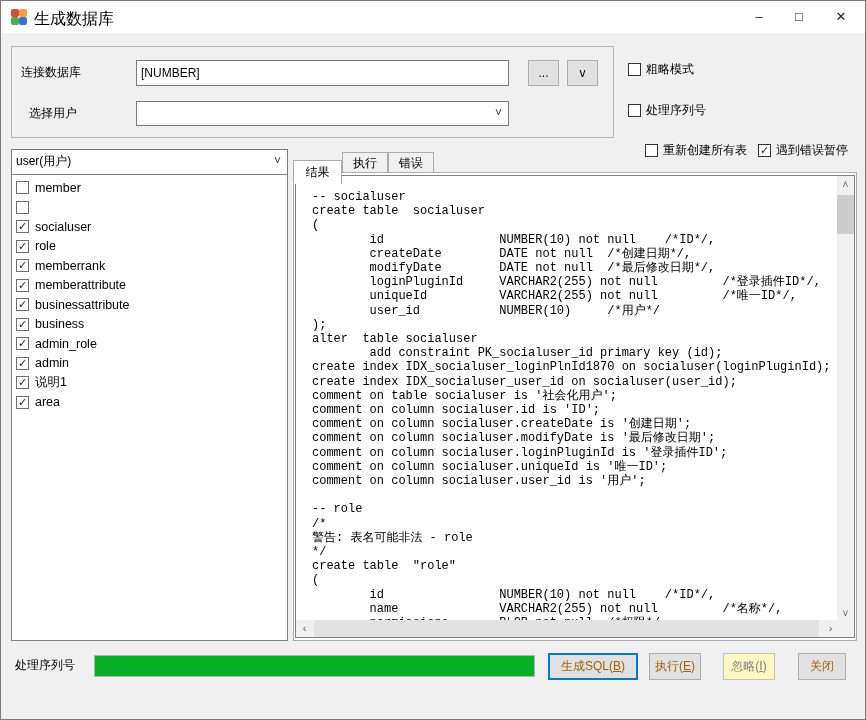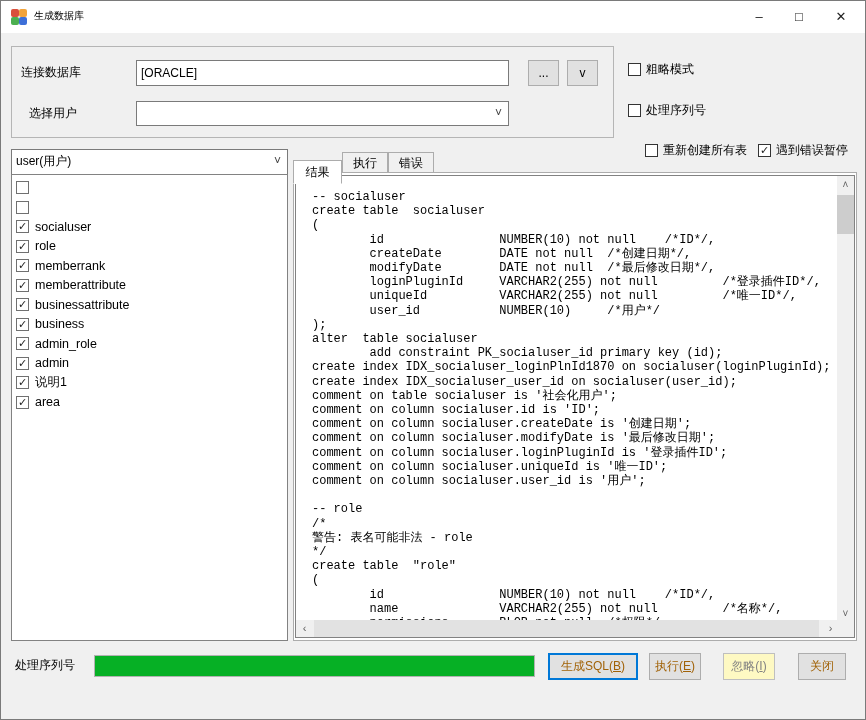--- a/index.html
+++ b/index.html
@@ -7,21 +7,21 @@
   .window{position:relative;width:866px;height:720px;background:#f0f0f0;
     border:1px solid #7a7a7a;overflow:hidden;}
   .titlebar{position:absolute;left:0;top:0;width:100%;height:32px;background:#ffffff;}
   .app-icon{position:absolute;left:10px;top:8px;width:16px;height:16px;display:grid;
     grid-template-columns:8px 8px;grid-template-rows:8px 8px;}
   .app-icon i{display:block;border-radius:2px;}
   .app-icon i:nth-child(1){background:#d94f3c;}
   .app-icon i:nth-child(2){background:#f2a33a;}
   .app-icon i:nth-child(3){background:#4caf50;}
   .app-icon i:nth-child(4){background:#3d6fd8;}
-  .title{position:absolute;left:33px;top:8px;font-size:10px;color:#000;}
+  .title{position:absolute;left:33px;top:8px;font-size:16px;color:#000;}
   .win-btn{position:absolute;top:0;width:40px;height:31px;text-align:center;line-height:31px;
     font-size:13px;color:#222;cursor:default;}
   .win-min{right:86px;} .win-max{right:46px;} .win-close{right:4px;}
 
   .groupbox{position:absolute;left:10px;top:45px;width:603px;height:92px;
     border:1px solid #b5b5b5;background:#f0f0f0;}
   .lbl{position:absolute;font-size:12px;color:#000;white-space:nowrap;}
   .textbox{position:absolute;background:#fff;border:1px solid #7a7a7a;font-size:12px;
     color:#000;padding:0 4px;line-height:24px;white-space:nowrap;overflow:hidden;}
   .btn{position:absolute;background:#e1e1e1;border:1px solid #adadad;font-size:12px;
@@ -86,21 +86,21 @@
         <i></i>
       </span>
     <span class="title">生成数据库</span>
     <div class="win-btn win-min"><span>–</span></div>
     <div class="win-btn win-max"><span>□</span></div>
     <div class="win-btn win-close"><span>✕</span></div>
   </div>
 
   <div class="groupbox"></div>
   <span class="lbl" style="left:20px;top:63px">连接数据库</span>
-  <div class="textbox" style="left:135px;top:59px;width:373px;height:26px">[ORACLE]</div>
+  <div class="textbox" style="left:135px;top:59px;width:373px;height:26px">[NUMBER]</div>
   <div class="btn" style="left:527px;top:59px;width:31px;height:26px">...</div>
   <div class="btn" style="left:566px;top:59px;width:31px;height:26px">v</div>
   <span class="lbl" style="left:28px;top:104px">选择用户</span>
   <div class="combo" style="left:135px;top:100px;width:373px;height:25px">
     <span></span>
     <span class="chev">˅</span>
   </div>
 
   <label class="chk" style="left:627px;top:60px">
     <span class="box"></span>
@@ -120,20 +120,21 @@
   </label>
 
   <div class="combo" style="left:10px;top:148px;width:277px;height:35px">
     <span>user(用户)</span>
     <span class="chev">˅</span>
   </div>
   <div class="listbox">
     <div>
         <div class="lrow">
           <span class="box"></span>
+          <span class="name">member</span>
         </div>
         <div class="lrow">
           <span class="box"></span>
         </div>
         <div class="lrow">
           <span class="box">✓</span>
           <span class="name">socialuser</span>
         </div>
         <div class="lrow">
           <span class="box">✓</span>

